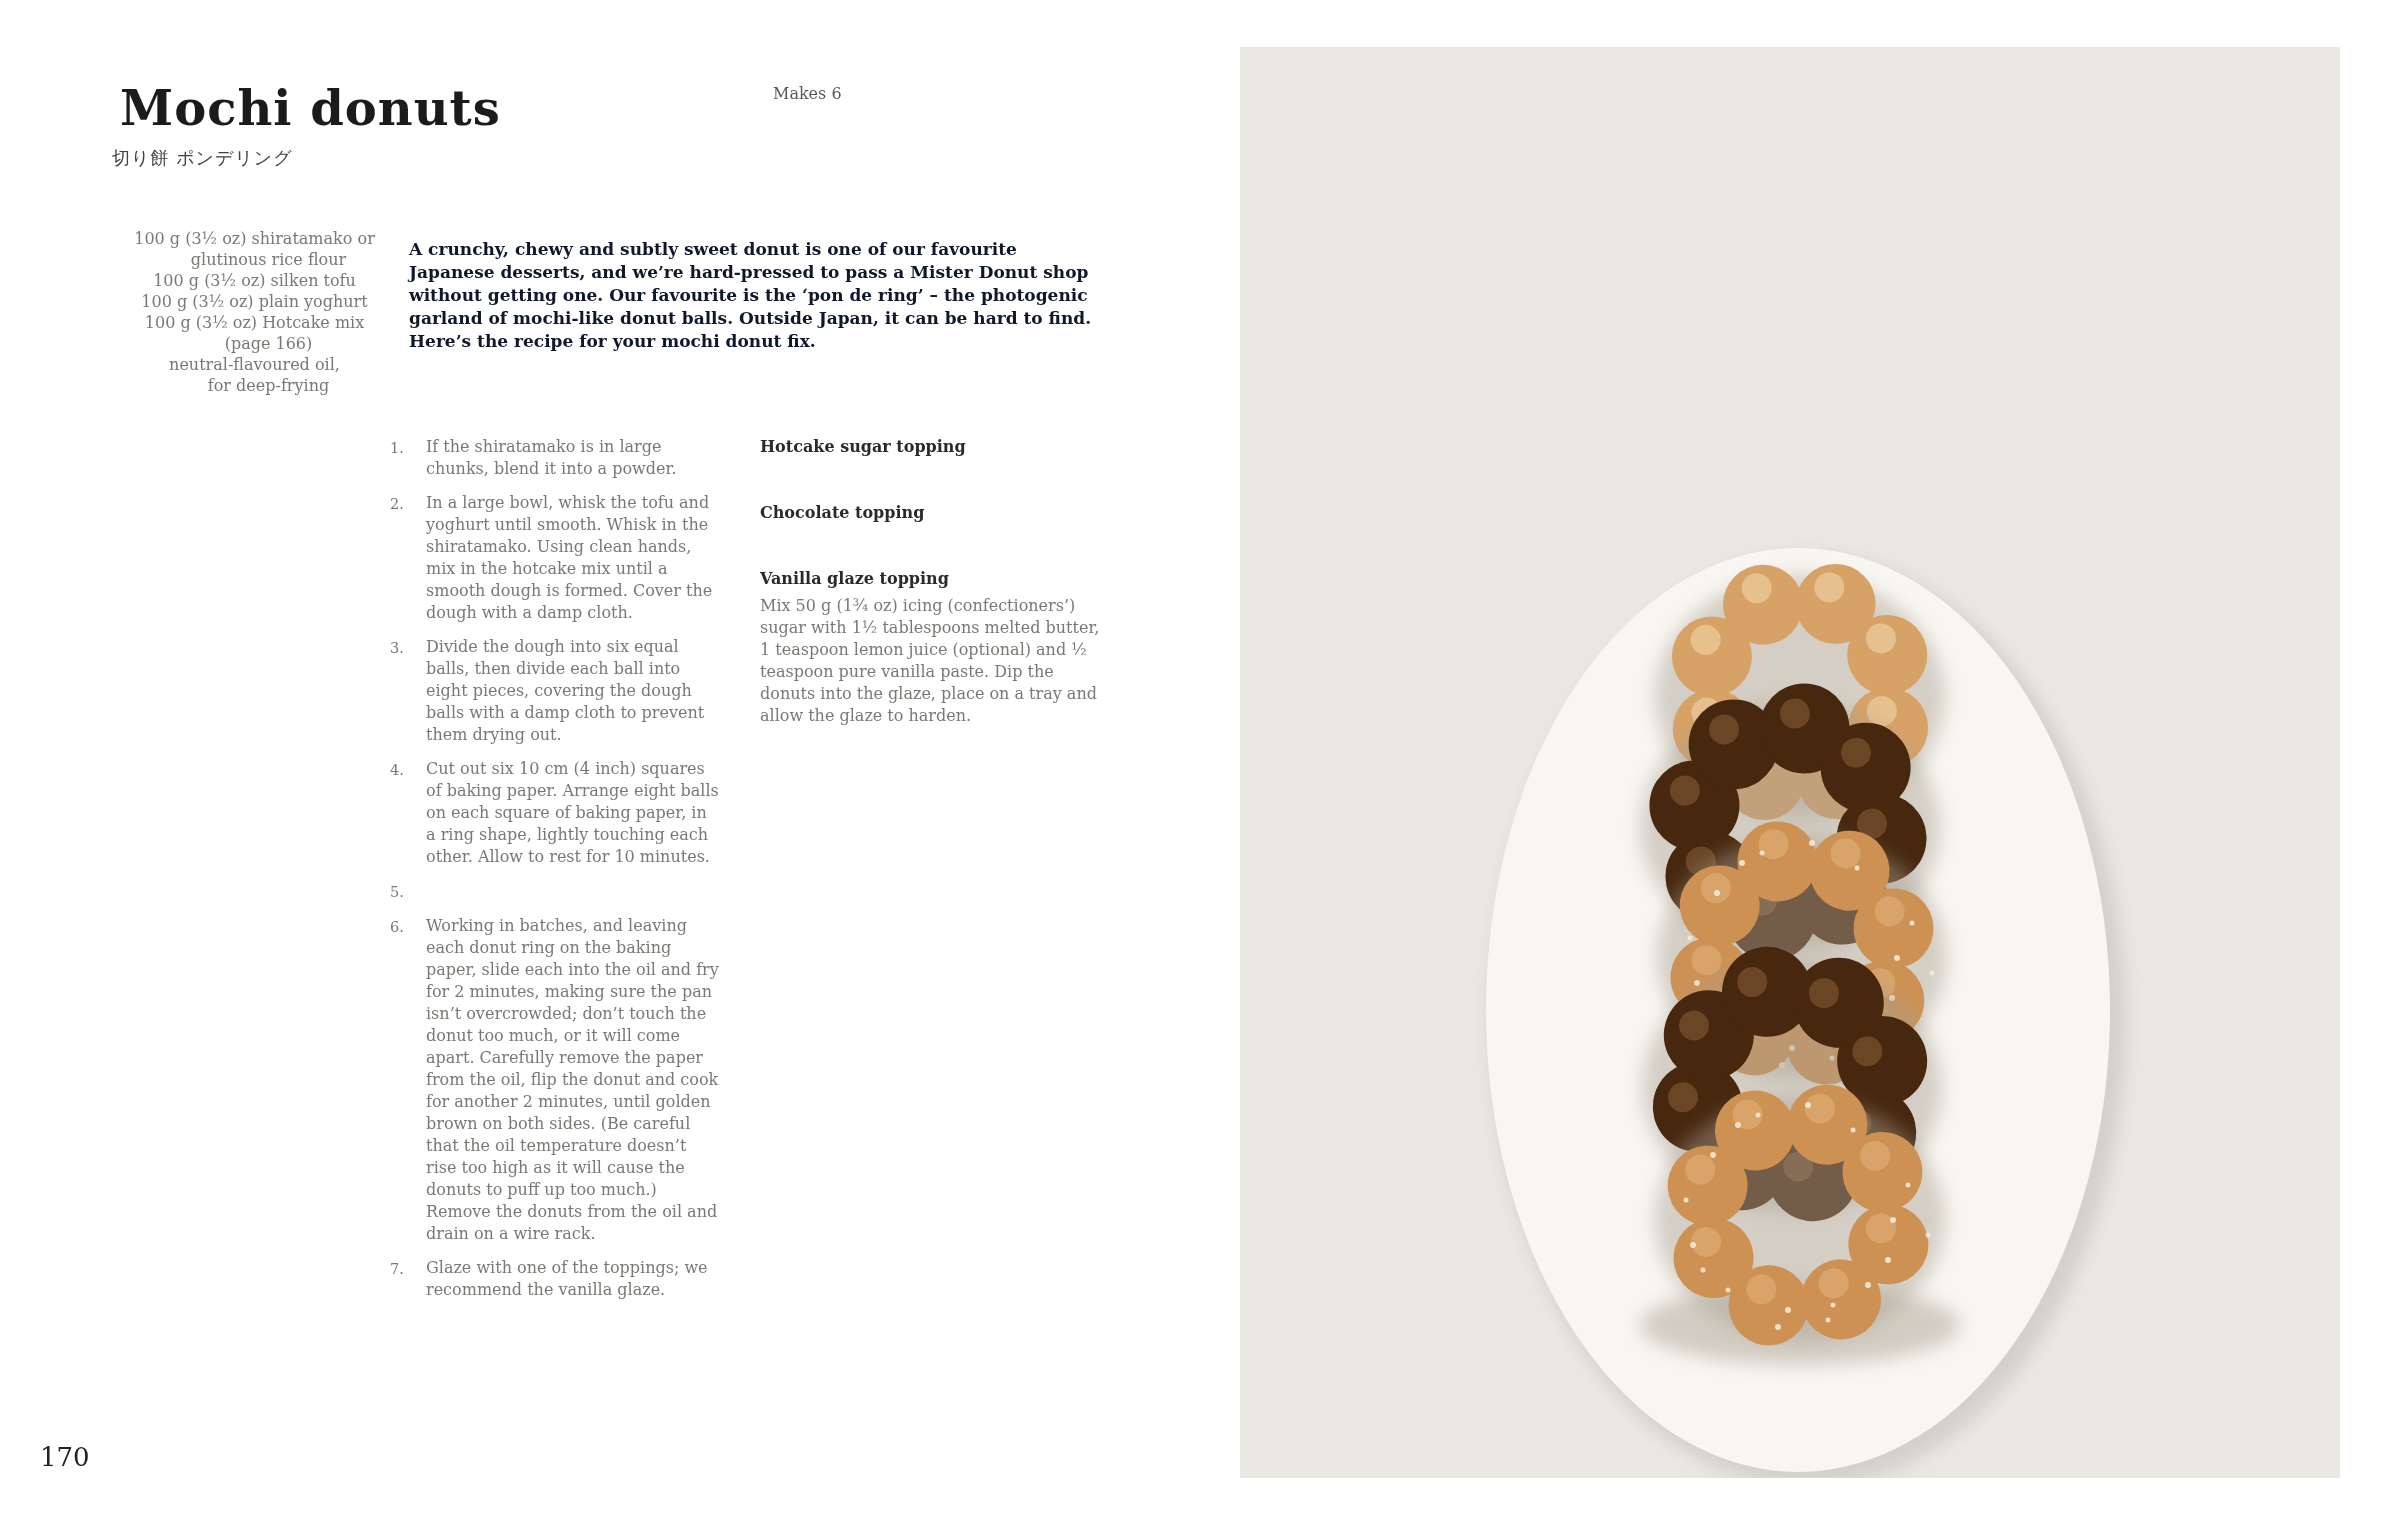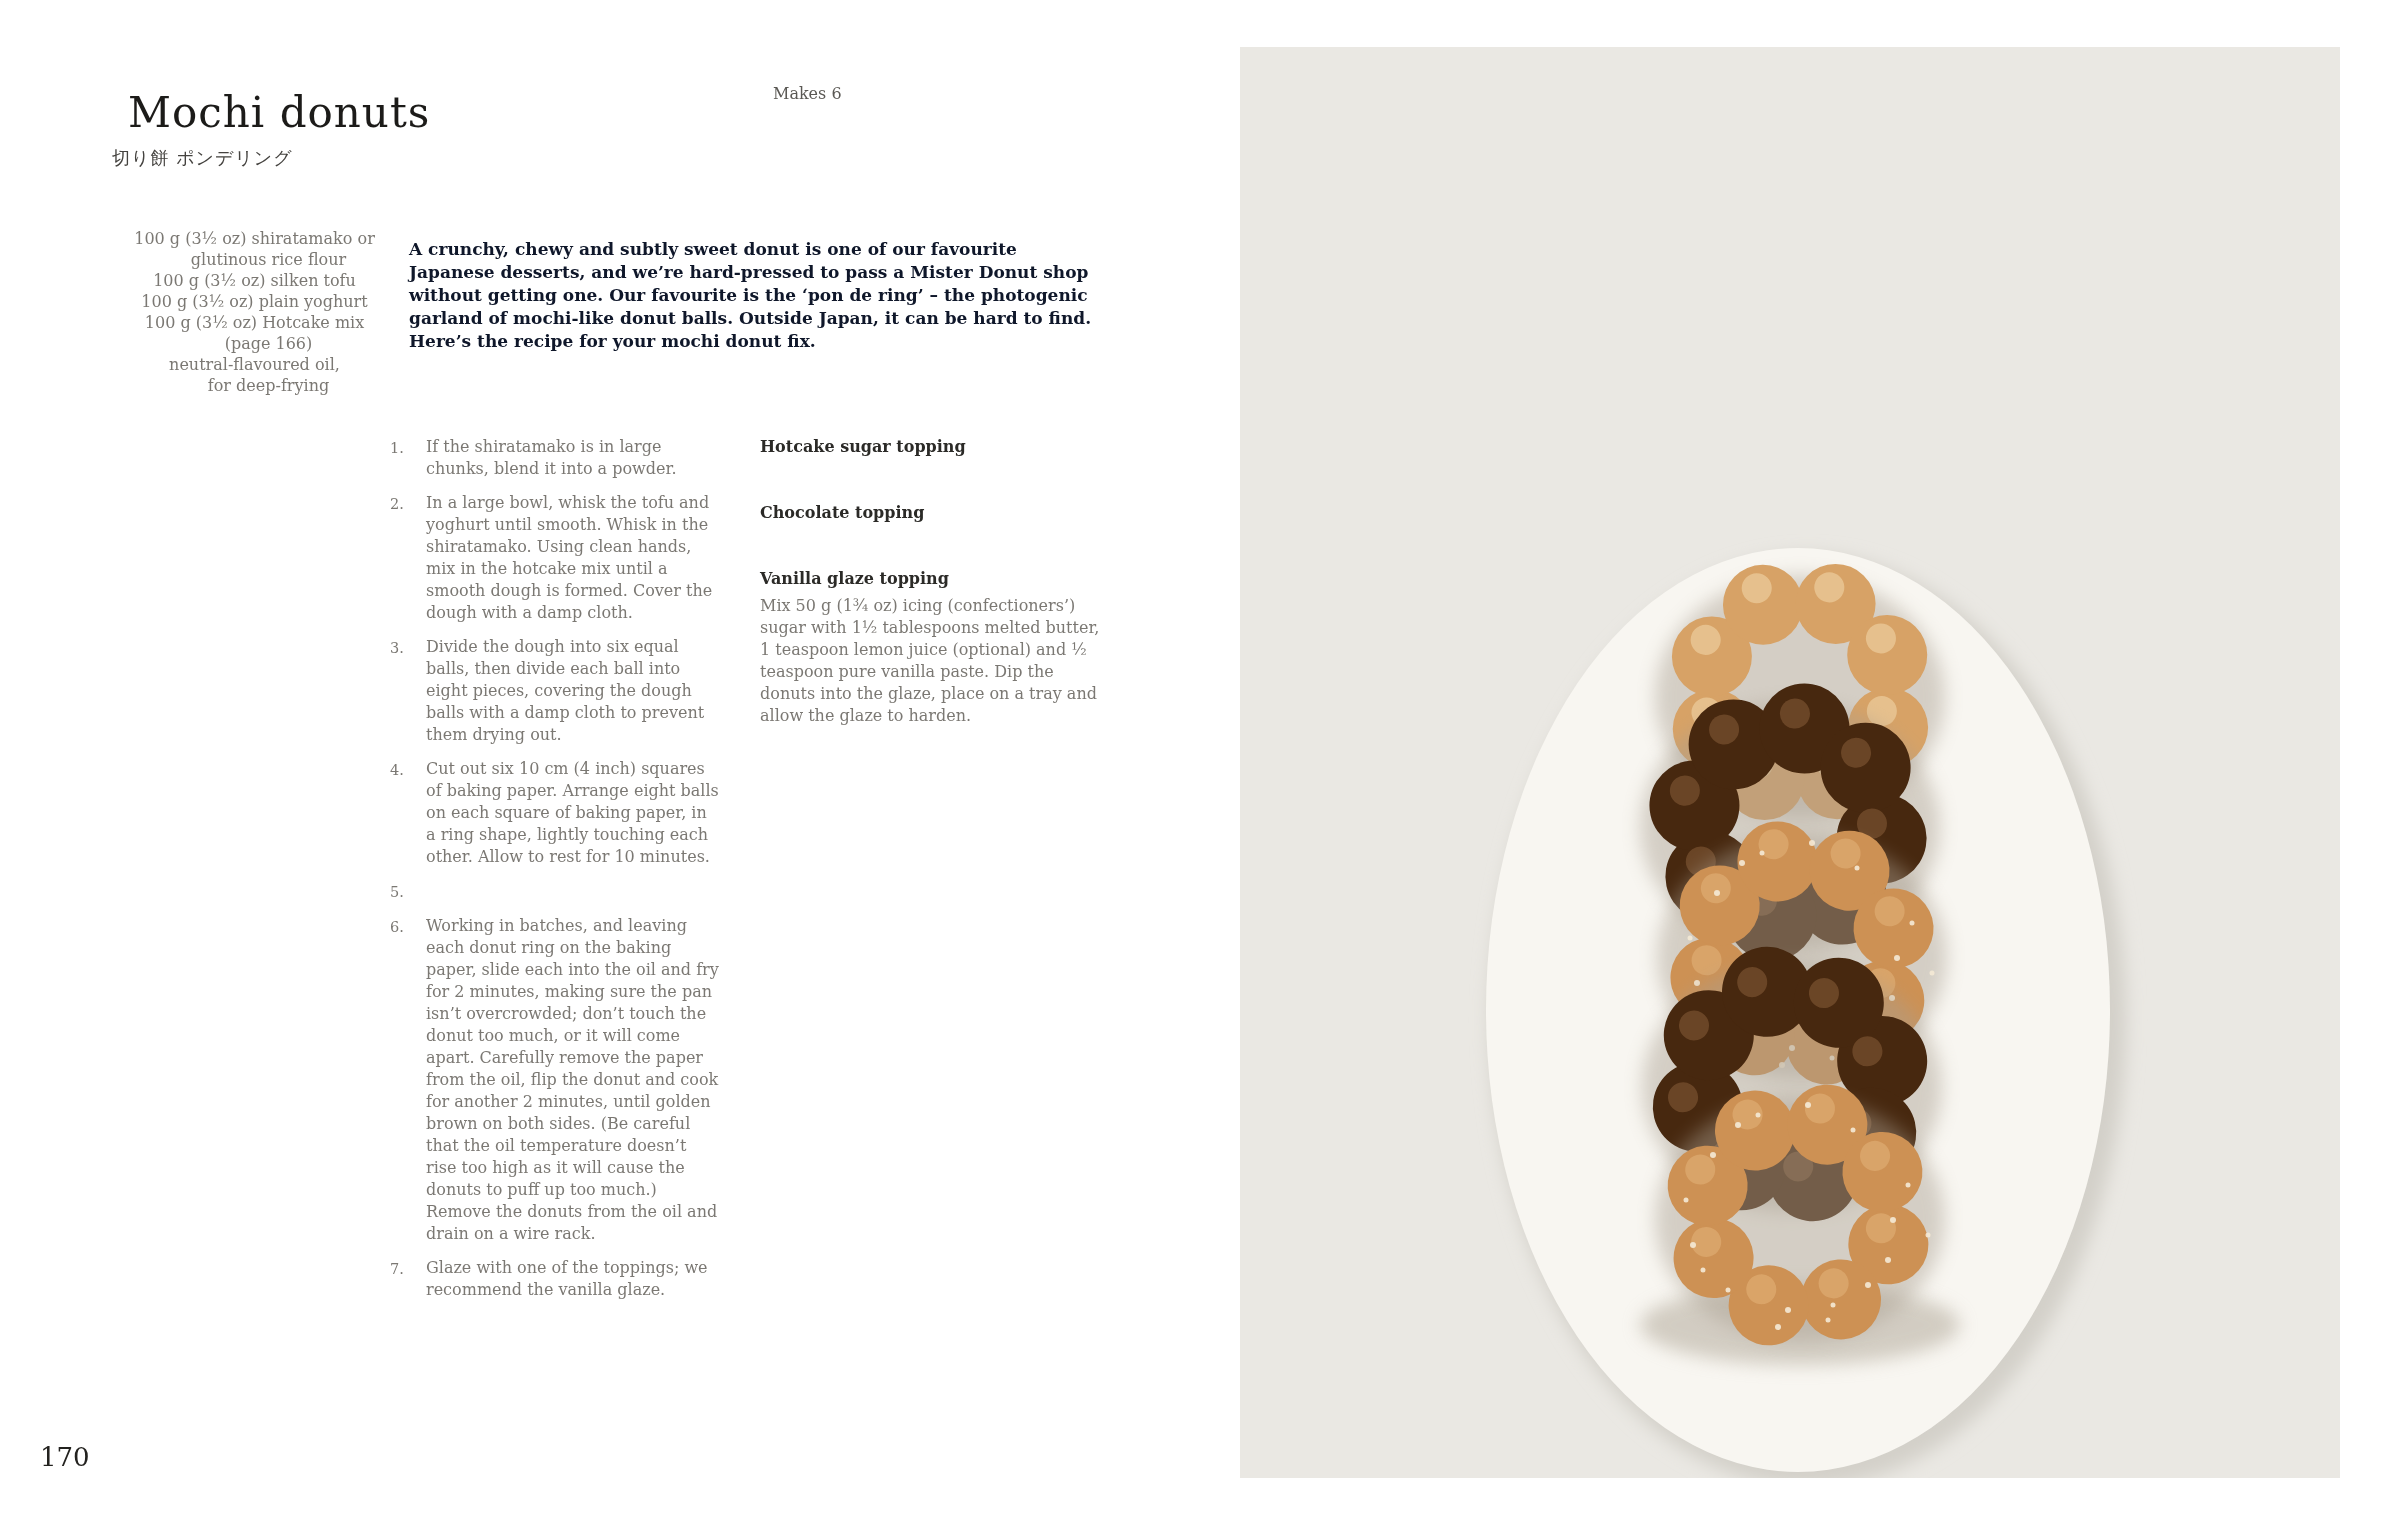--- a/index.html
+++ b/index.html
@@ -6,22 +6,22 @@
   .page{
     position:relative;
     width:2386px;height:1524px;
     background:#ffffff;
     font-family:"DejaVu Serif","Liberation Serif",serif;
     color:#21201e;
     overflow:hidden;
   }
   
   .recipe-title{
-    position:absolute;left:112px;top:72px;margin:16px;
-    font-size:42px;font-weight:400;letter-spacing:1px;color:#1c1b19;
+    position:absolute;left:112px;top:72px;margin:8px;
+    font-size:48px;font-weight:700;letter-spacing:1px;color:#1c1b19;
   }
   .recipe-title-ja{
     position:absolute;left:112px;top:146px;
     font-size:18px;color:#44423f;letter-spacing:1px;
     font-family:"DejaVu Sans","Liberation Sans",sans-serif;
   }
   .yield-note{
     position:absolute;left:773px;top:84px;
     font-size:16px;color:#5a5854;
   }

